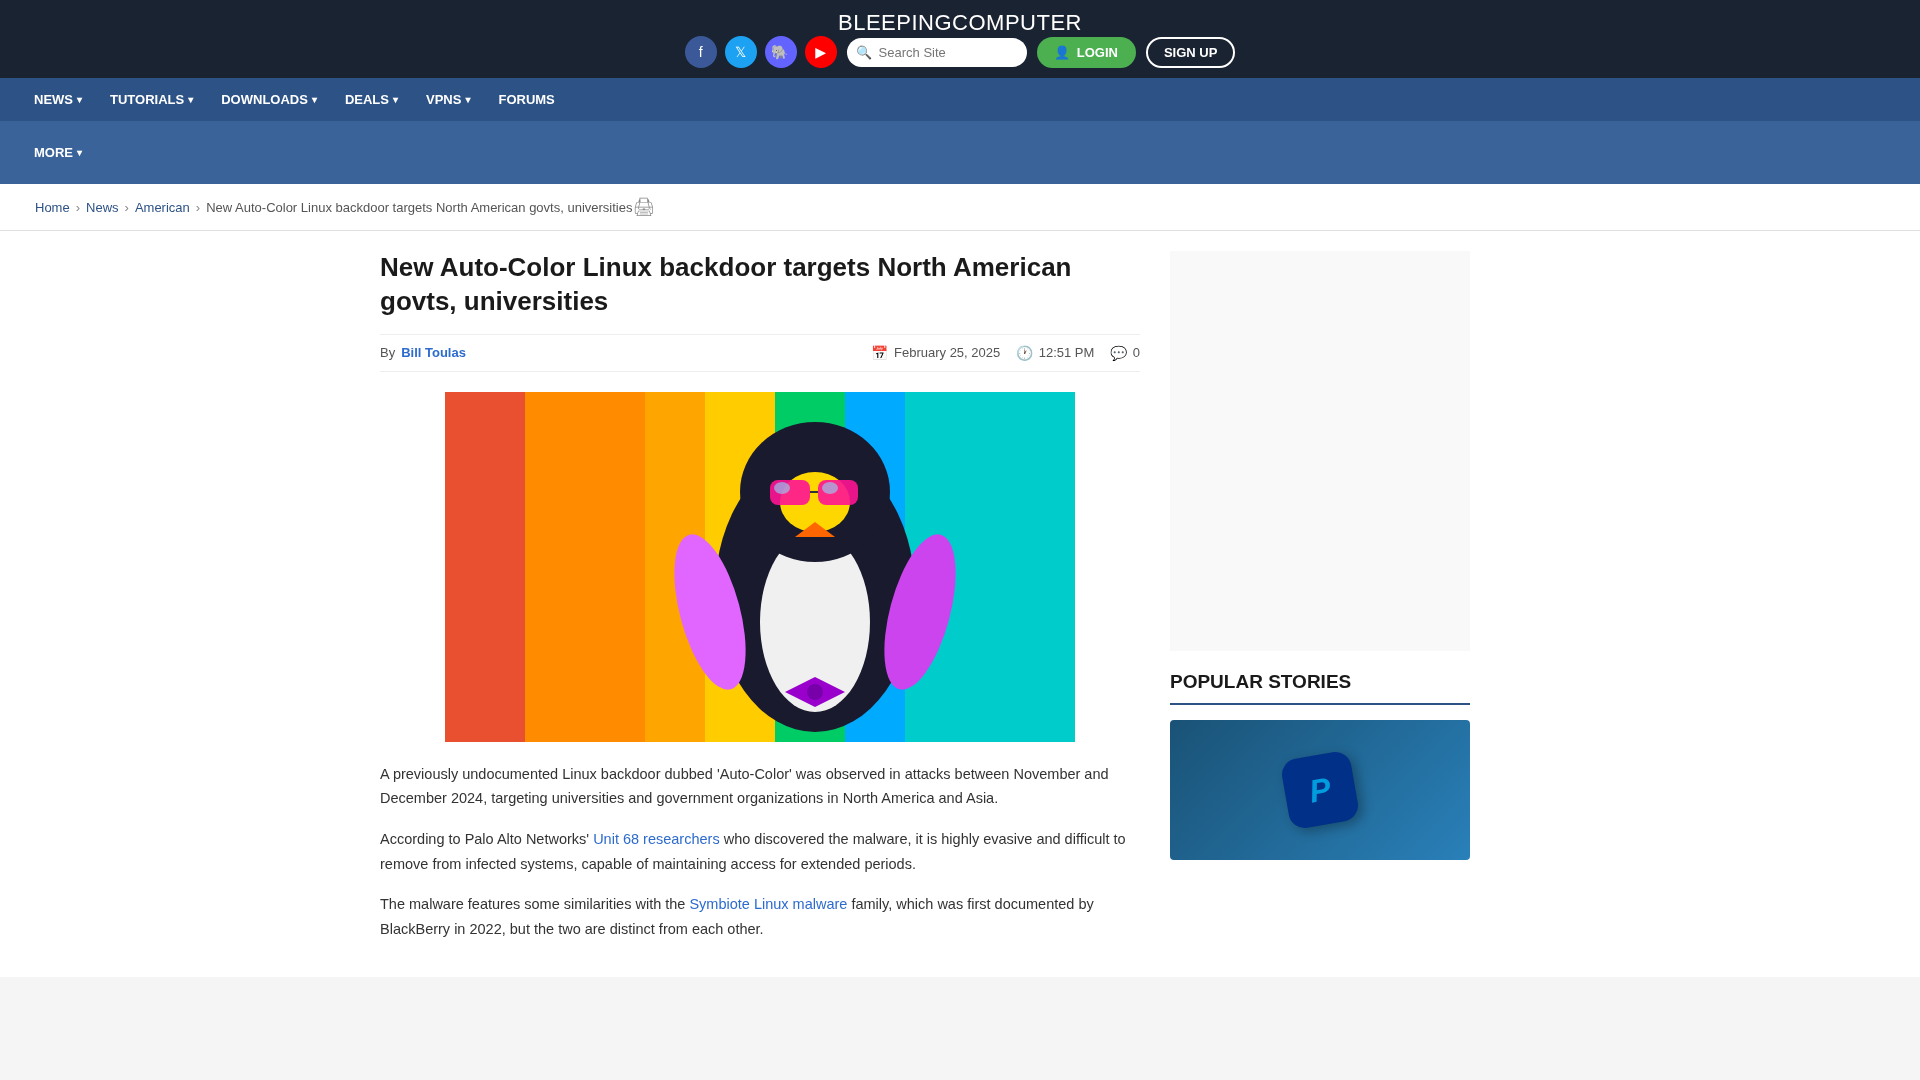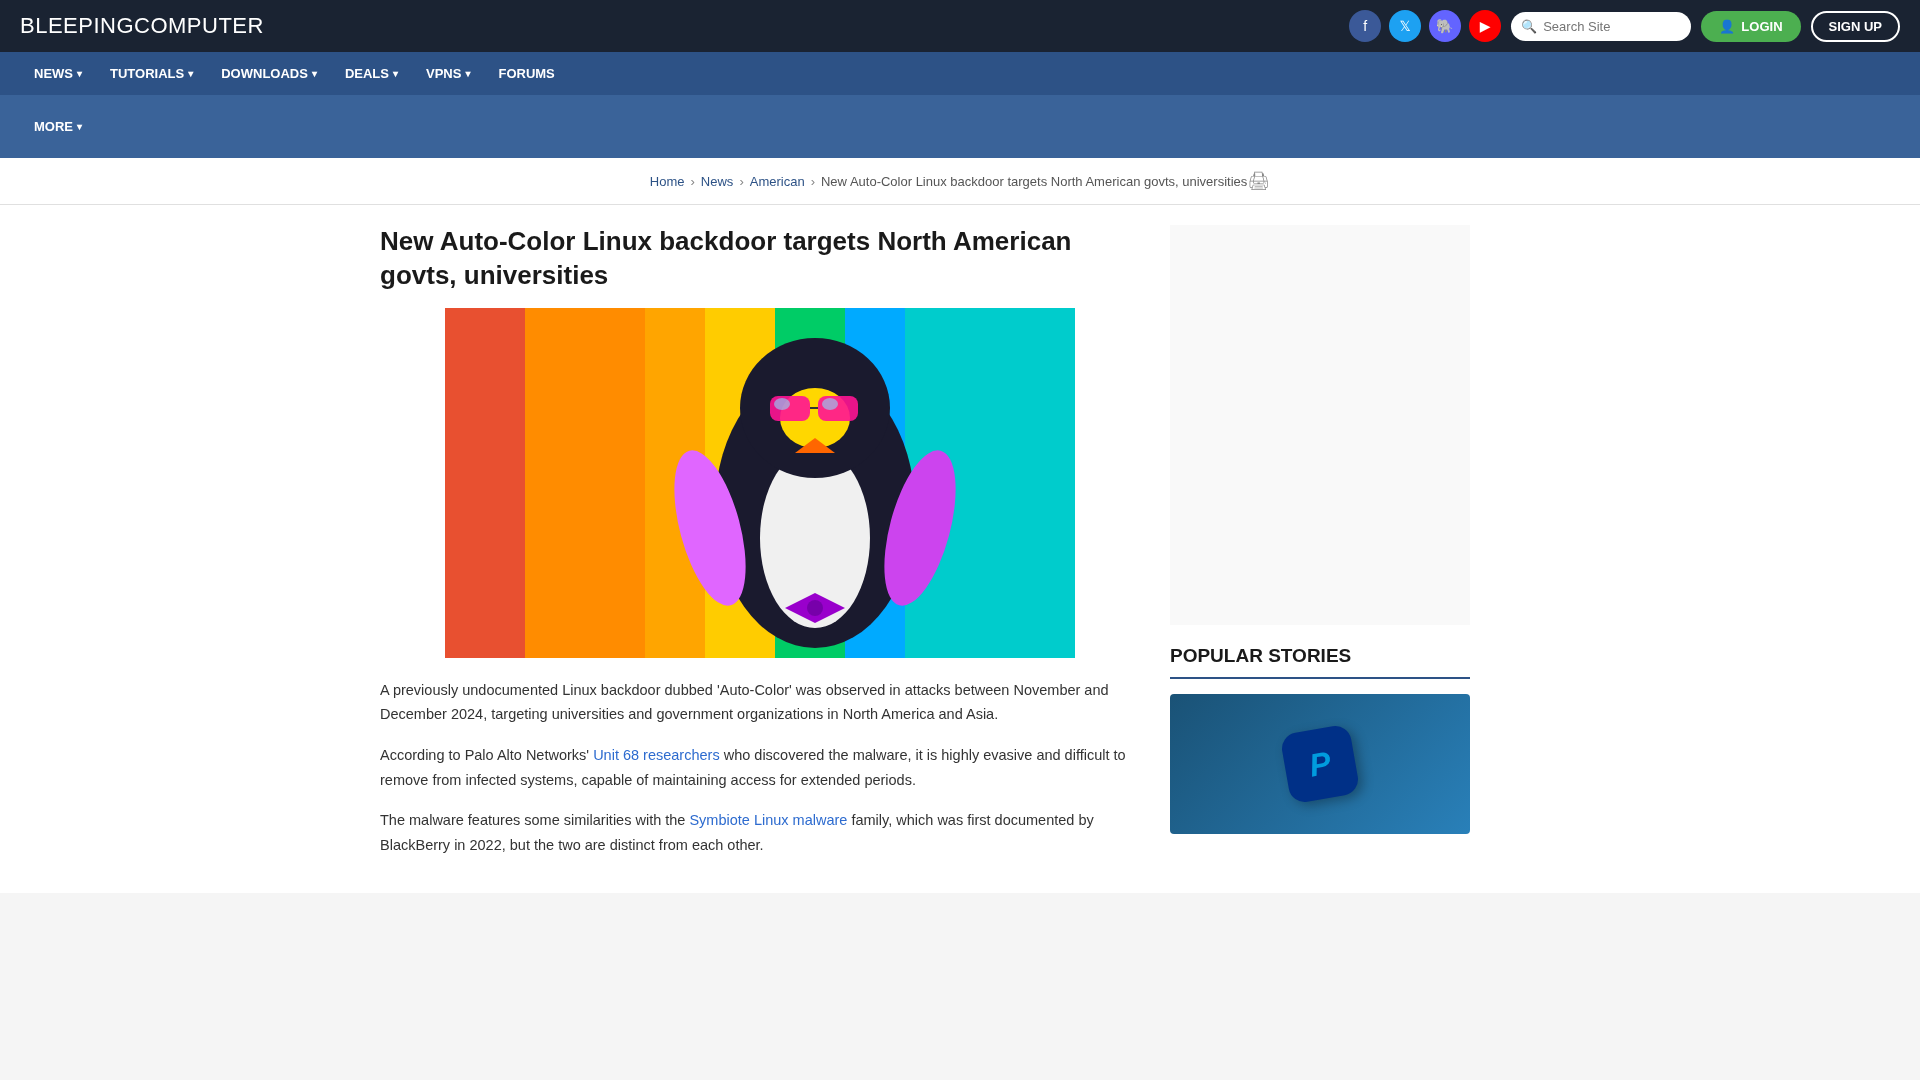--- a/index.html
+++ b/index.html
@@ -5,20 +5,21 @@
     * { margin: 0; padding: 0; box-sizing: border-box; }
     body { font-family: Arial, sans-serif; font-size: 14px; background: #f5f5f5; color: #333; }
 
     
     .header {
       background: #1a2332;
       padding: 10px 20px;
       display: flex;
       align-items: center;
       justify-content: space-between;
+      flex-direction: column;
     }
     .logo {
       font-size: 22px;
       font-weight: 900;
       color: white;
       letter-spacing: 0.5px;
       text-transform: uppercase;
     }
     .logo span { font-weight: 400; }
     .header-right {
@@ -114,21 +115,21 @@
       display: flex;
       align-items: center;
     }
 
     
     .breadcrumb-bar {
       background: white;
       padding: 12px 35px;
       display: flex;
       align-items: center;
-      justify-content: center;
+      justify-content: flex-start;
       border-bottom: 1px solid #e0e0e0;
     }
     .breadcrumb {
       display: flex;
       align-items: center;
       gap: 6px;
       font-size: 13px;
     }
     .breadcrumb a { color: #2d5286; text-decoration: none; }
     .breadcrumb .sep { color: #888; }
@@ -313,20 +314,40 @@
     </div>
     <div class="print-icon">🖨</div>
   </div>
 
   <div style="background:white;">
     <div class="main-layout">
 
       <div class="article-content">
         <h1 class="article-title">New Auto-Color Linux backdoor targets North American govts, universities</h1>
 
+        <div class="article-meta">
+          <div class="meta-left">
+            <span class="by-label">By</span>
+            <a href="#" class="author-link">Bill Toulas</a>
+          </div>
+          <div class="meta-right">
+            <div class="meta-item">
+              <span class="meta-icon">📅</span>
+              <span>February 25, 2025</span>
+            </div>
+            <div class="meta-item">
+              <span class="meta-icon">🕐</span>
+              <span>12:51 PM</span>
+            </div>
+            <div class="comments-count">
+              <span class="meta-icon">💬</span>
+              <span>0</span>
+            </div>
+          </div>
+        </div>
 
         <div class="article-image">
           <svg width="100%" height="100%" viewBox="0 0 630 350" xmlns="http://www.w3.org/2000/svg">
 
             <rect width="630" height="350" fill="#f06040"></rect>
             <rect x="0" y="0" width="200" height="350" fill="#e85030"></rect>
             <rect x="80" y="0" width="160" height="350" fill="#ff8c00"></rect>
             <rect x="200" y="0" width="80" height="350" fill="#ffa500"></rect>
             <rect x="260" y="0" width="100" height="350" fill="#ffcc00"></rect>
             <rect x="330" y="0" width="80" height="350" fill="#00cc66"></rect>

